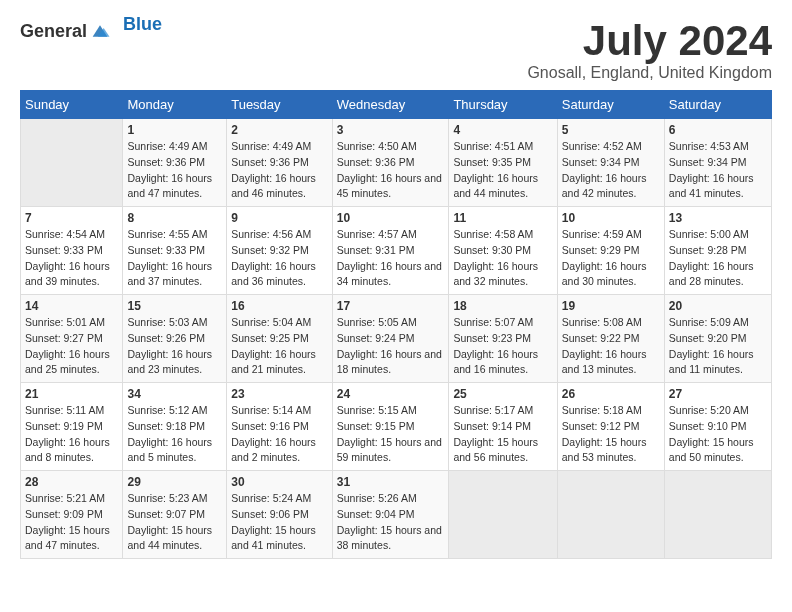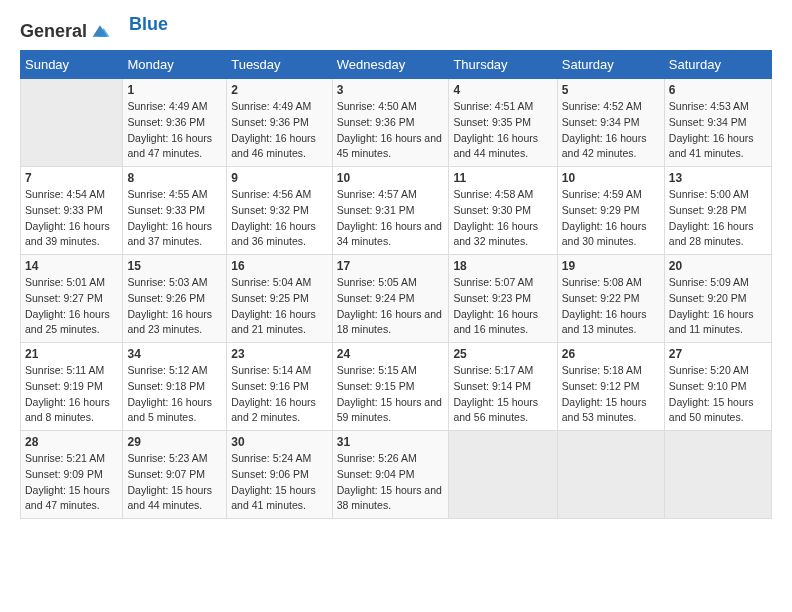--- a/index.html
+++ b/index.html
@@ -105,24 +105,26 @@
 <div class="header">
   <div class="logo">
     <div style="display:flex; flex-direction:row; align-items:flex-start;">
       <div style="display:flex; align-items:center;">
         <span class="logo-text-general">General</span>
         <svg class="logo-icon" viewBox="0 0 30 24" xmlns="http://www.w3.org/2000/svg">
           <polygon points="5,20 15,4 25,20" fill="#1a6eb5" opacity="0.85"></polygon>
           <polygon points="12,20 20,8 28,20" fill="#2b8ad4" opacity="0.7"></polygon>
         </svg>
       </div>
-      <span class="logo-text-blue" style="margin-top:-6px; margin-left:18px;">Blue</span>
+      <span class="logo-text-blue" style="margin-top:-6px; margin-left:12px;">Blue</span>
     </div>
   </div>
   <div class="title-block">
+    <div class="month-title">July 2024</div>
+    <div class="location">Gnosall, England, United Kingdom</div>
   </div>
 </div>
 
 <table>
   <thead>
     <tr>
 
     <th>Sunday</th>
         <th>Monday</th>
         <th>Tuesday</th>

